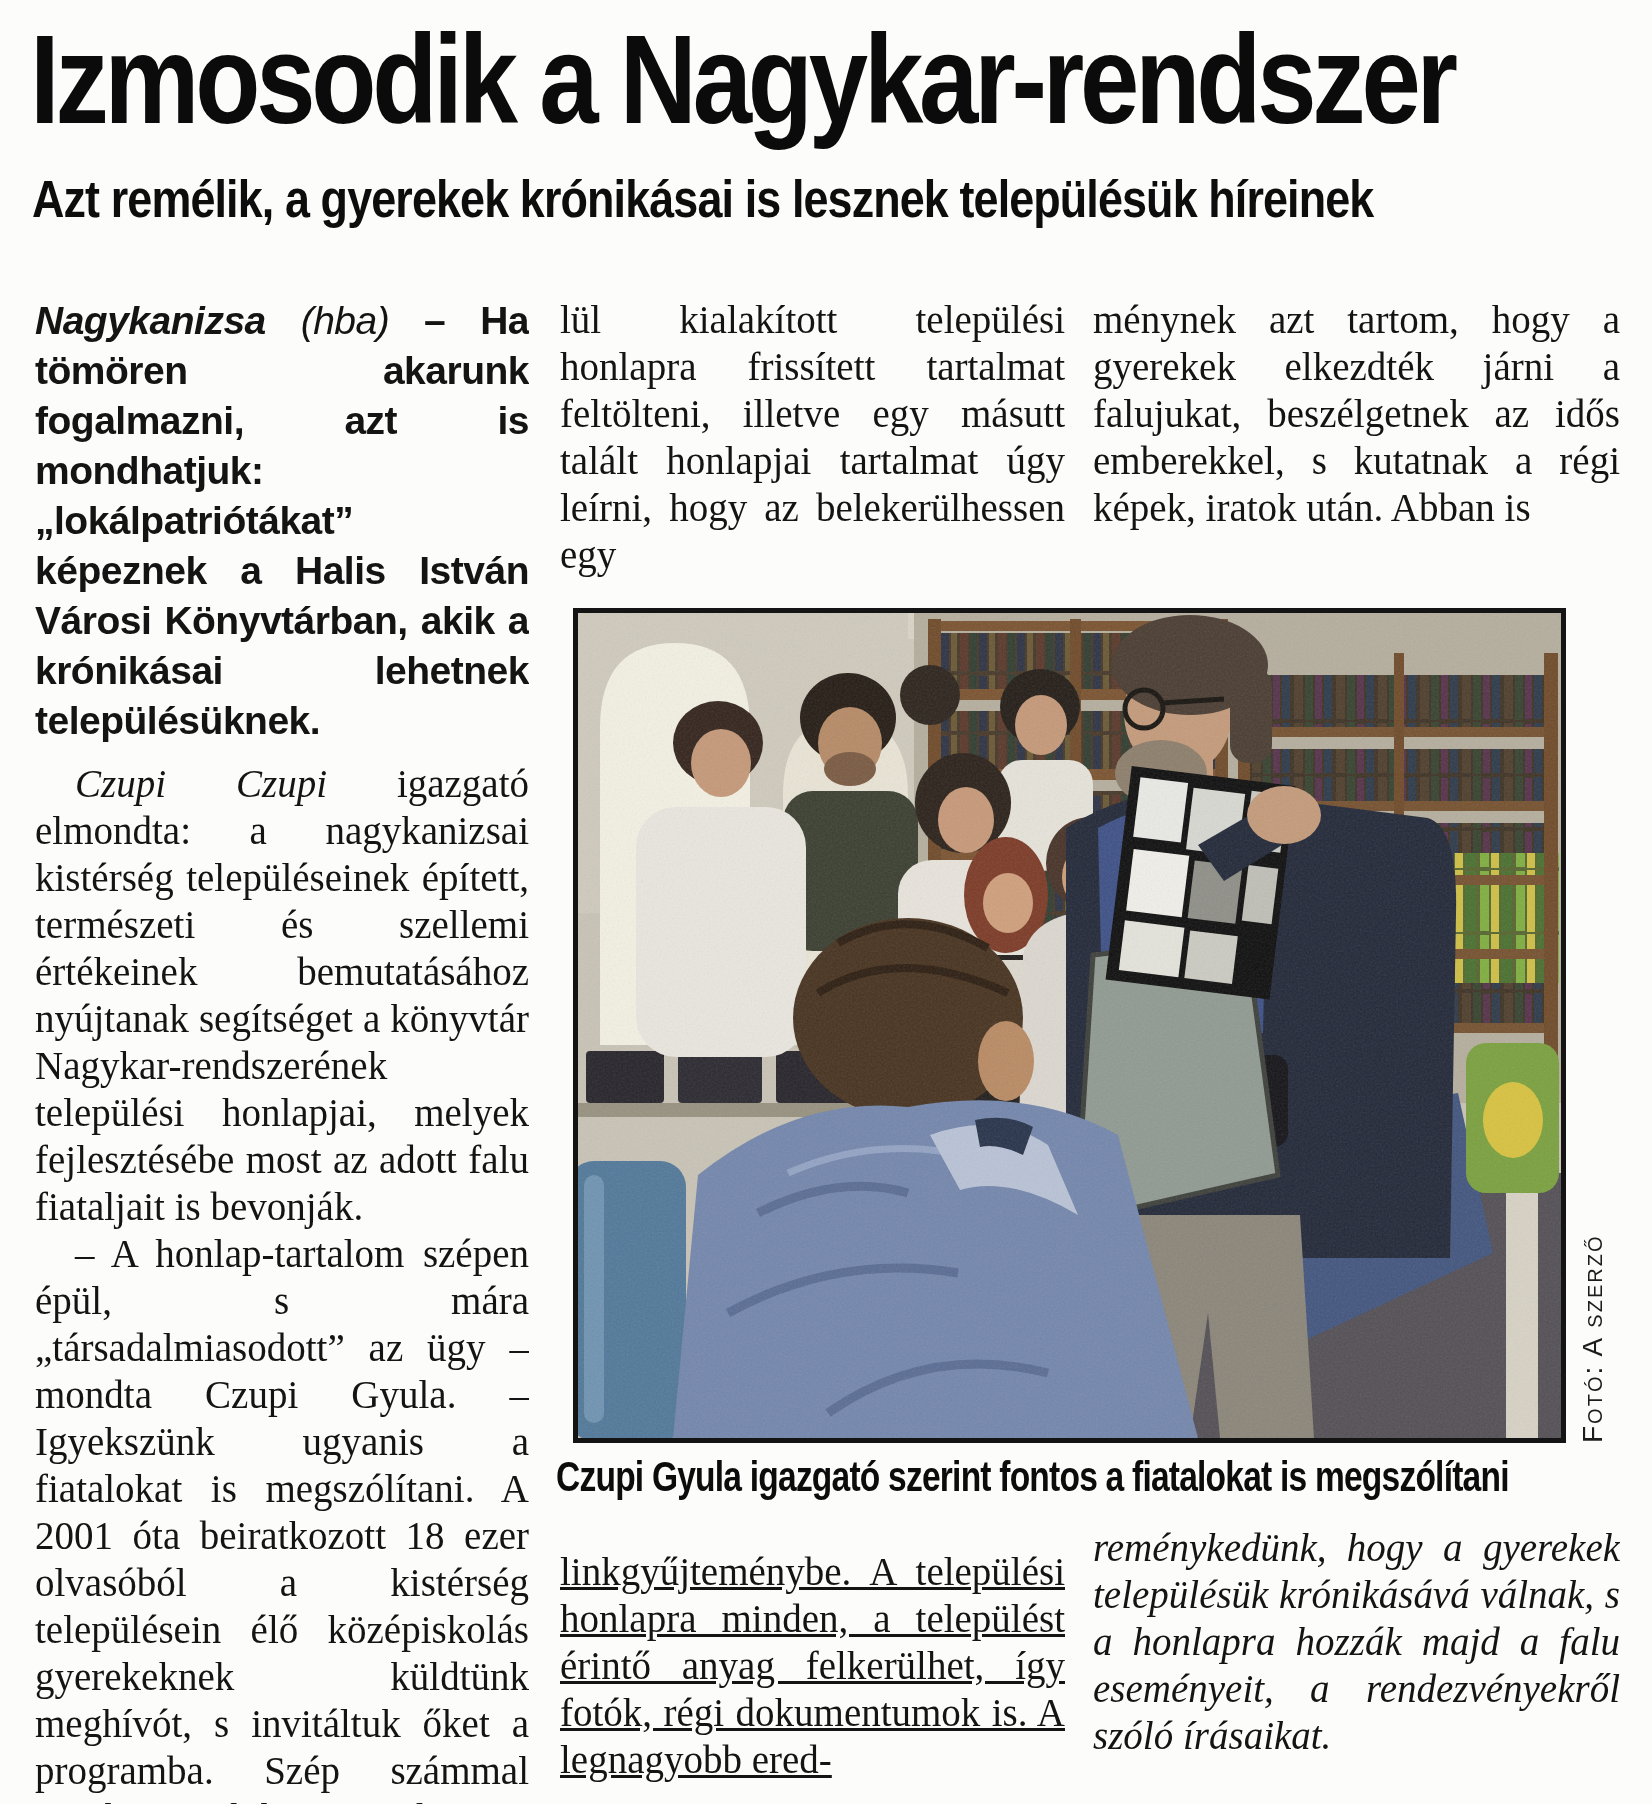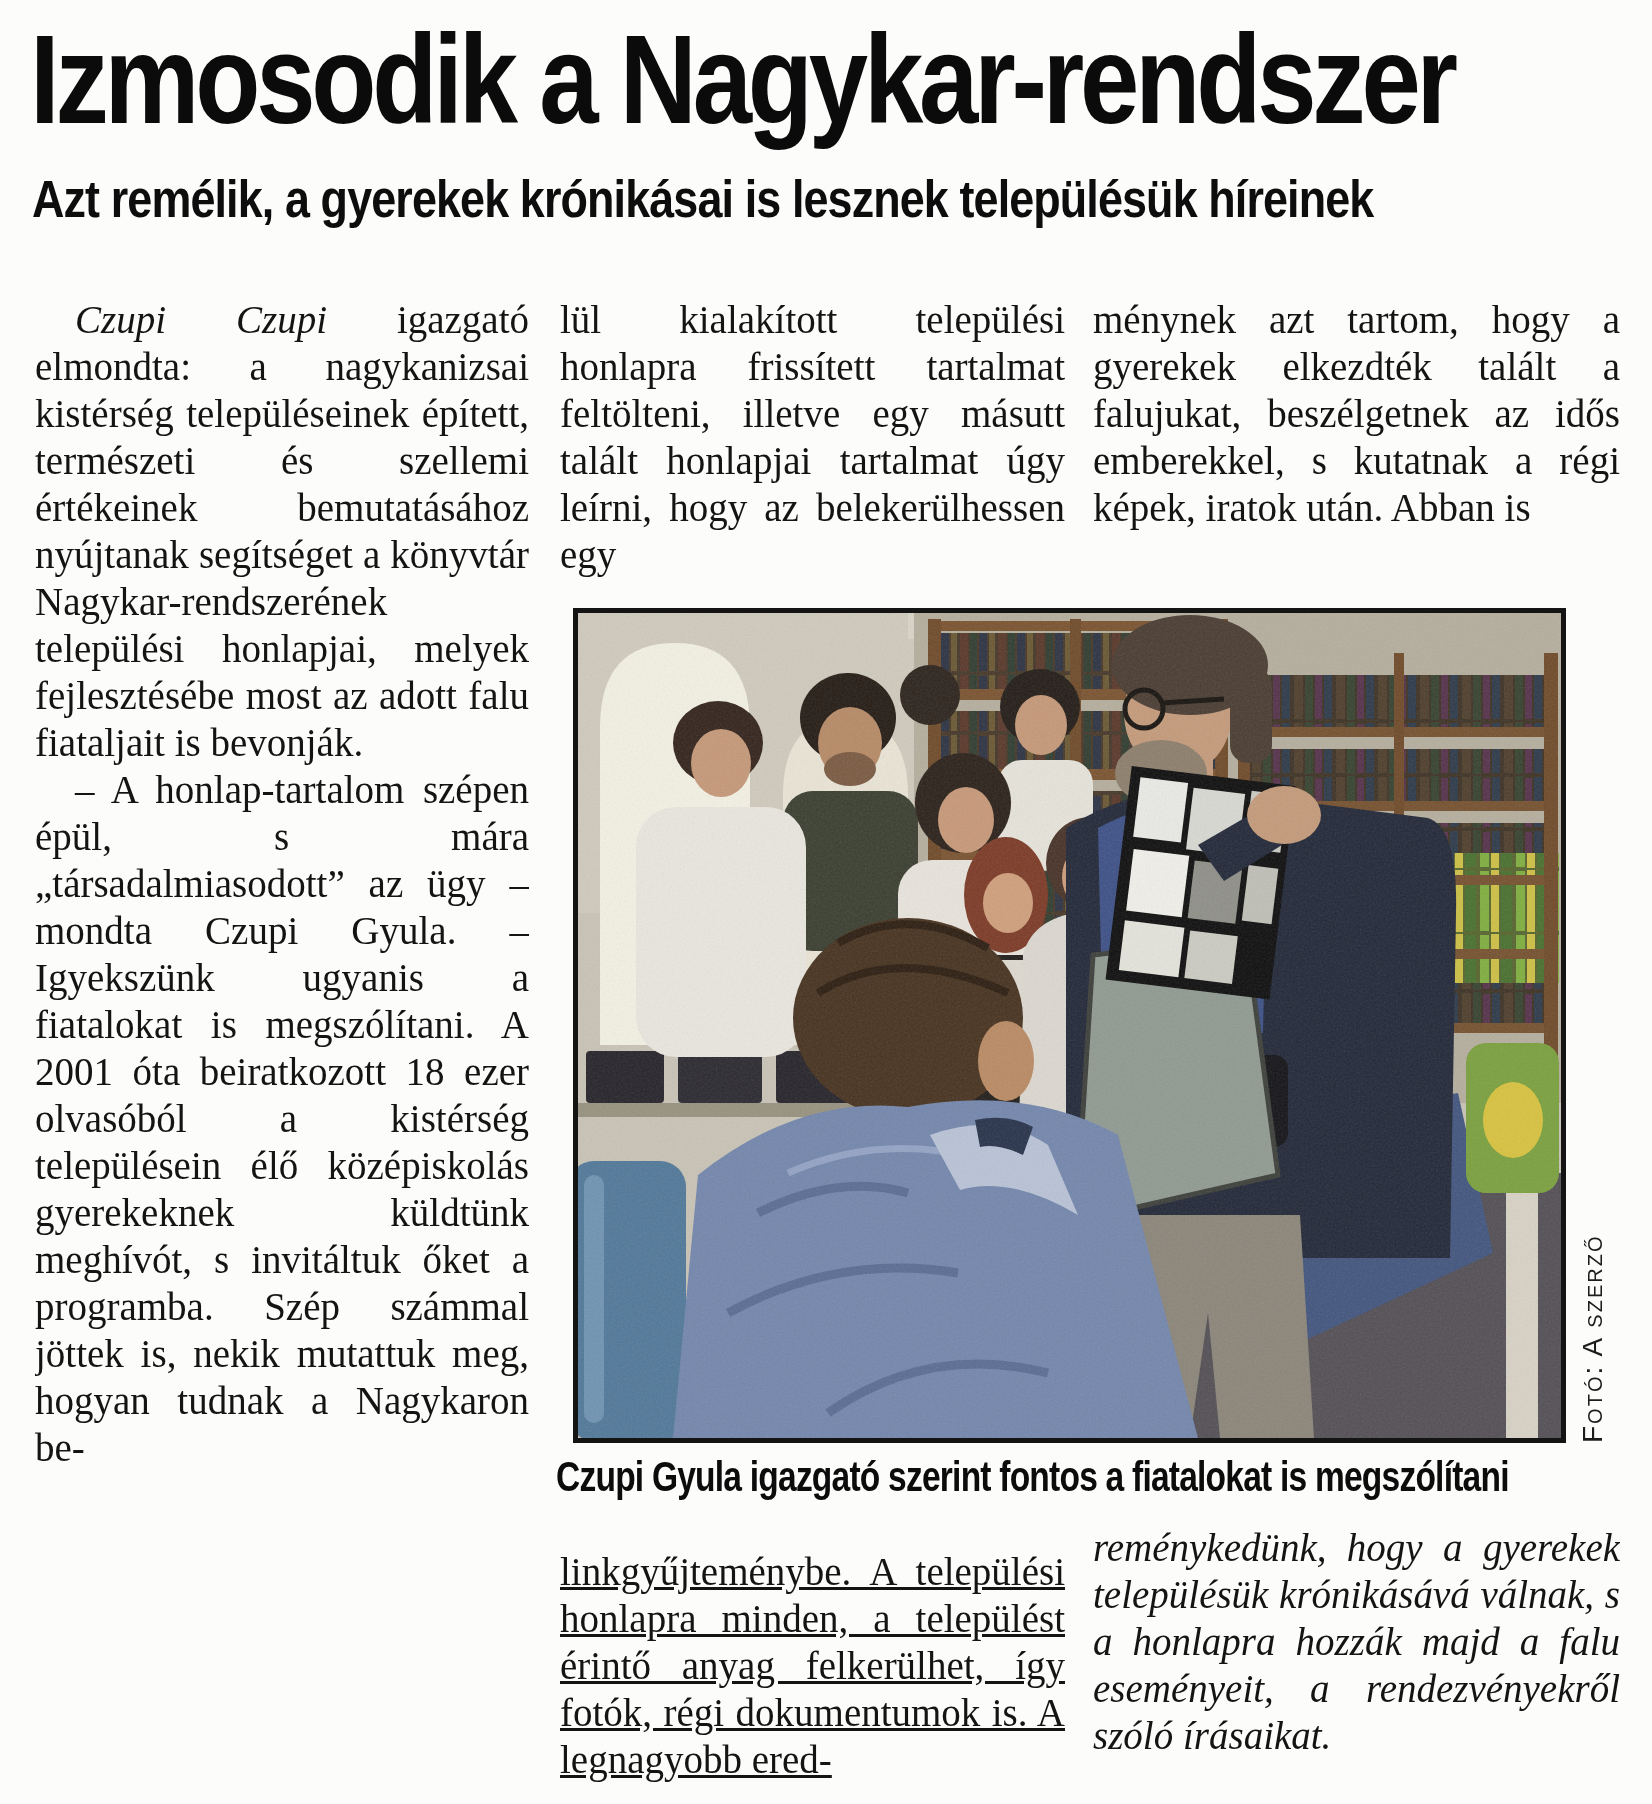--- a/index.html
+++ b/index.html
@@ -65,30 +65,31 @@
     transform:scaleX(0.78); transform-origin:0 0;
   }
 </style>
 </head>
 <body>
 
 <h1 class="abs headline">Izmosodik a Nagykar-rendszer</h1>
 <h2 class="abs subheadline">Azt remélik, a gyerekek krónikásai is lesznek településük híreinek</h2>
 
 <div class="col col1">
+  <p class="lead"><span class="loc">Nagykanizsa</span> <span class="byl">(hba)</span> <span>– Ha tömören akarunk fogalmazni, azt is mondhatjuk: „lokálpatriótákat” képeznek a Halis István Városi Könyvtárban, akik a krónikásai lehetnek településüknek.</span></p>
   <p class="indent"><span class="name-it">Czupi Czupi</span><span> igazgató elmondta: a nagykanizsai kistérség településeinek épített, természeti és szellemi értékeinek bemutatásához nyújtanak segítséget a könyvtár Nagykar-rendszerének települési honlapjai, melyek fejlesztésébe most az adott falu fiataljait is bevonják.</span></p>
   <p class="indent">– A honlap-tartalom szépen épül, s mára „társadalmiasodott” az ügy – mondta Czupi Gyula. – Igyekszünk ugyanis a fiatalokat is megszólítani. A 2001 óta beiratkozott 18 ezer olvasóból a kistérség településein élő középiskolás gyerekeknek küldtünk meghívót, s invitáltuk őket a programba. Szép számmal jöttek is, nekik mutattuk meg, hogyan tudnak a Nagykaron be-</p>
 </div>
 
 <div class="col col2top">
   <p>lül kialakított települési honlapra frissített tartalmat feltölteni, illetve egy másutt talált honlapjai tartalmat úgy leírni, hogy az belekerülhessen egy</p>
 </div>
 
 <div class="col col3top">
-  <p>ménynek azt tartom, hogy a gyerekek elkezdték talált a falujukat, beszélgetnek az idős emberekkel, s kutatnak a régi képek, iratok után. Abban is</p>
+  <p>ménynek azt tartom, hogy a gyerekek elkezdték járni a falujukat, beszélgetnek az idős emberekkel, s kutatnak a régi képek, iratok után. Abban is</p>
 </div>
 
 <figure class="abs photo-frame" style="margin:0">
   <svg viewBox="0 0 983 825" xmlns="http://www.w3.org/2000/svg">
     <defs>
       <pattern id="booksA" width="38" height="60" patternUnits="userSpaceOnUse">
         <rect width="38" height="60" fill="#463829"></rect>
         <rect x="2" y="2" width="8" height="56" fill="#59382a"></rect>
         <rect x="12" y="1" width="7" height="58" fill="#303d30"></rect>
         <rect x="21" y="3" width="8" height="55" fill="#2d3343"></rect>

